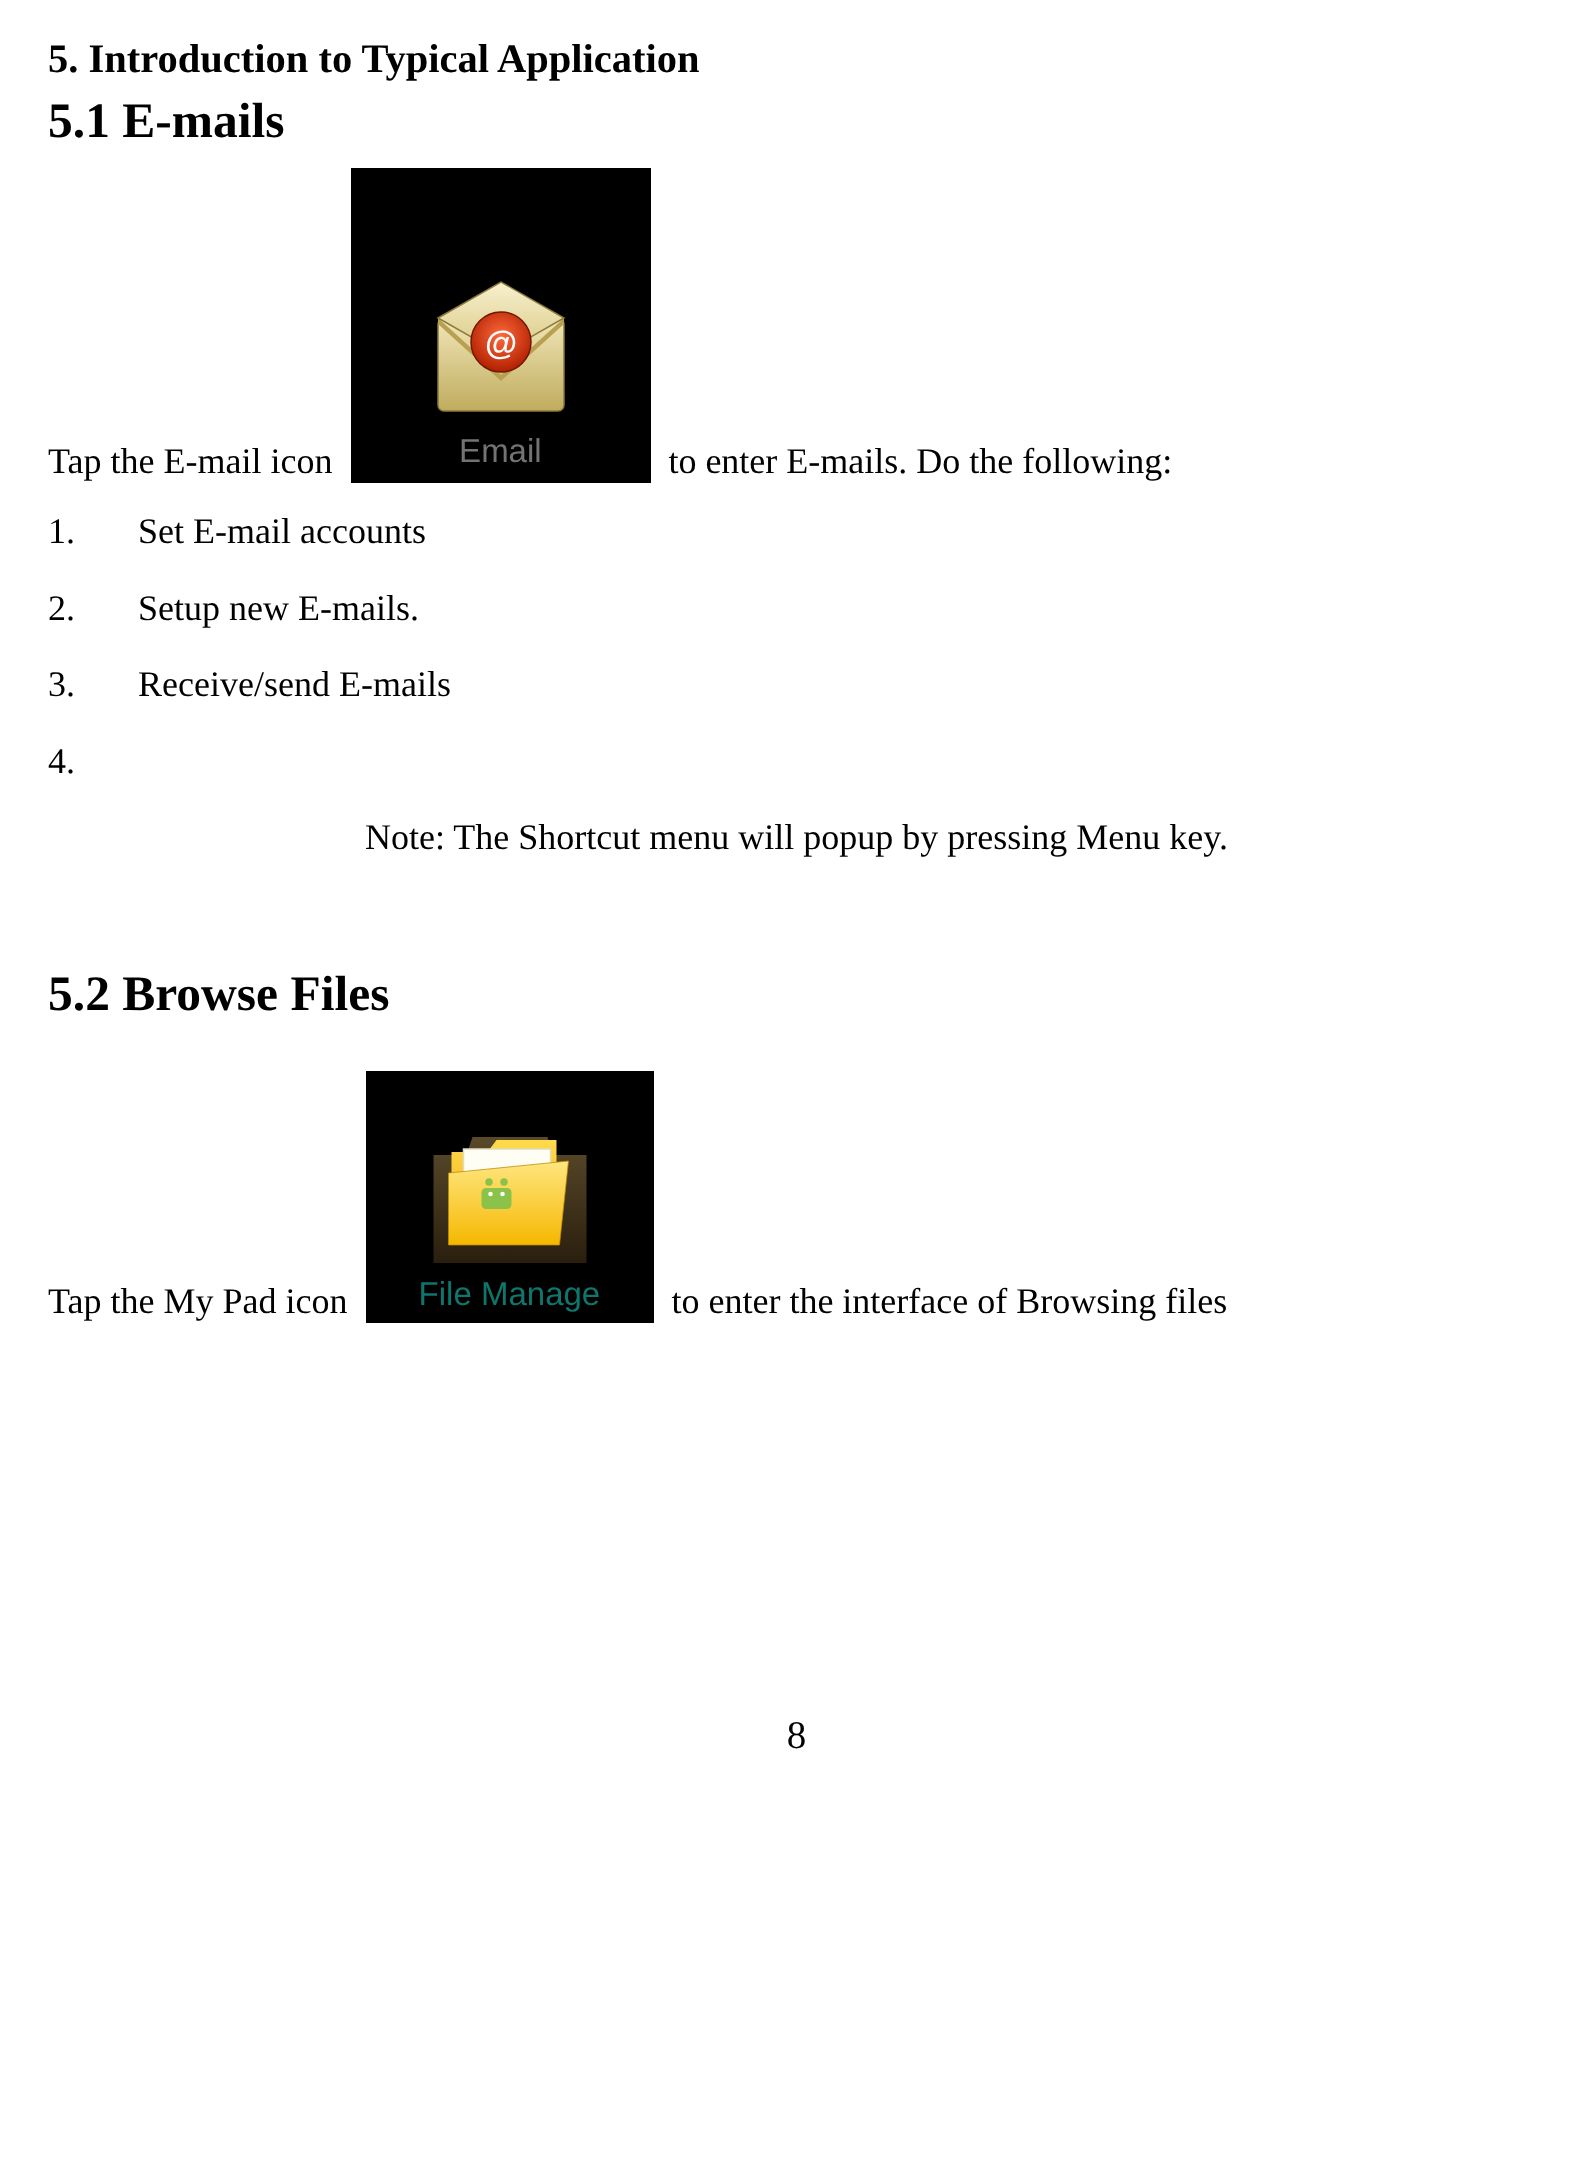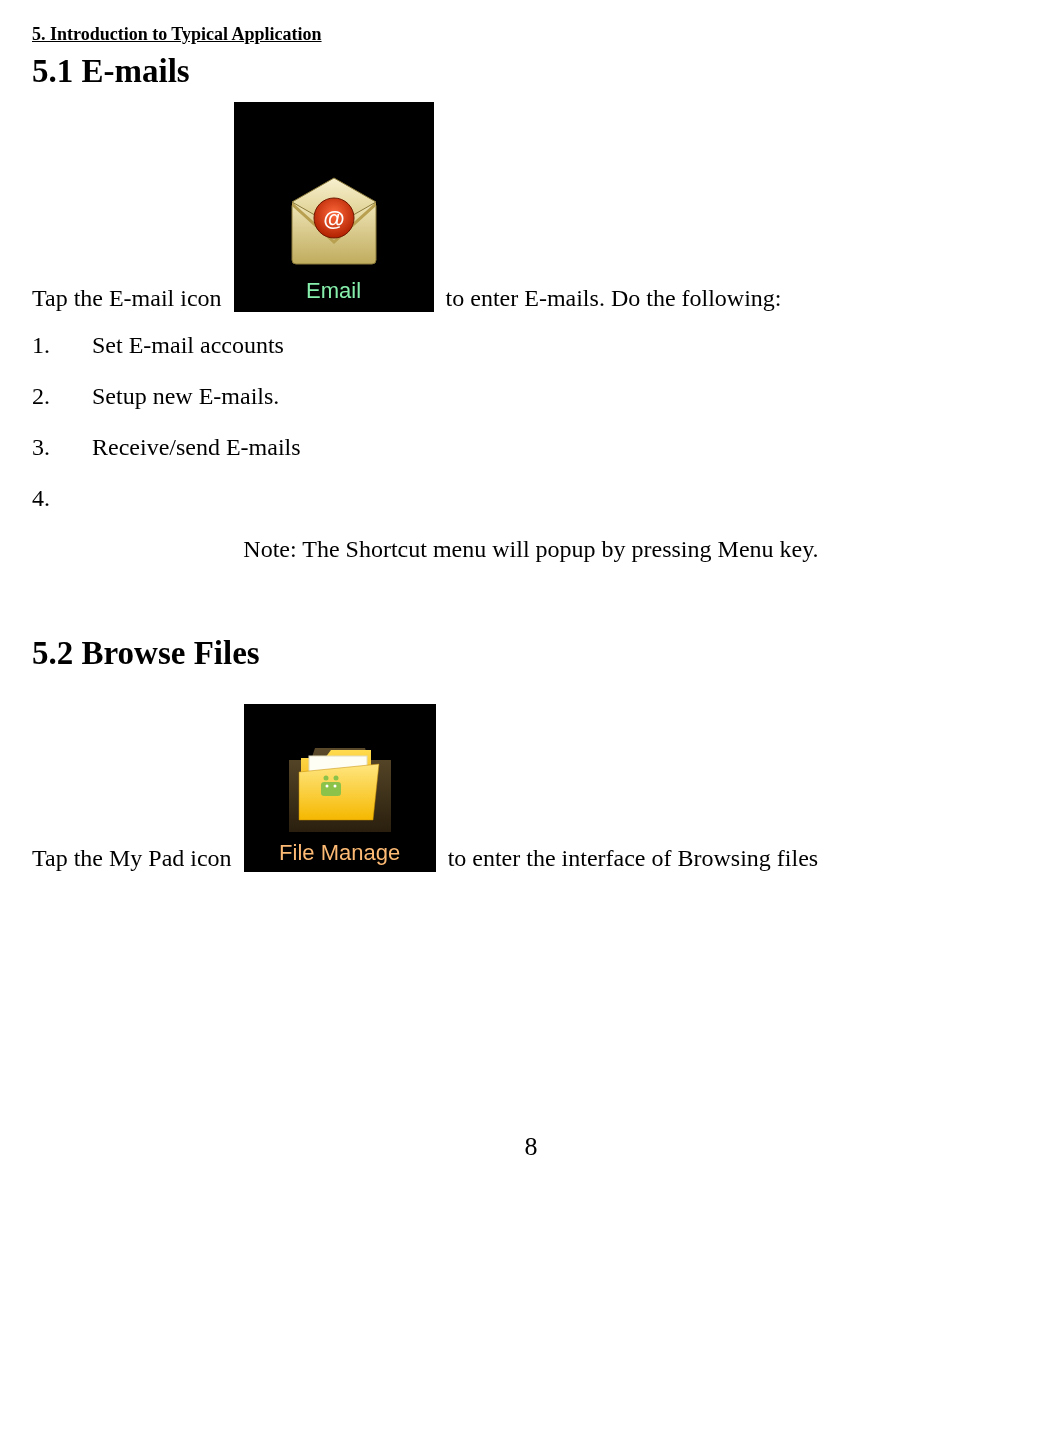--- a/index.html
+++ b/index.html
@@ -6,23 +6,22 @@
       font-family: "Times New Roman", Times, serif;
       font-size: 24px;
       width: 1062px;
       margin: 0;
       padding: 24px 32px 32px 32px;
       box-sizing: border-box;
       color: #000;
     }
     .heading-main {
       font-weight: bold;
-      font-size: 18px;
+      font-size: 27px;
       margin-bottom: 8px;
-      text-decoration: underline;
     }
     .heading-sub {
       font-weight: bold;
       font-size: 33px;
       margin-bottom: 12px;
     }
     .paragraph-with-icon {
       display: flex;
       align-items: flex-end;
       gap: 12px;
@@ -38,21 +37,21 @@
       background: #000;
       display: flex;
       flex-direction: column;
       align-items: center;
       justify-content: flex-end;
       padding-bottom: 8px;
       box-sizing: border-box;
       flex-shrink: 0;
     }
     .app-icon-label {
-      color: #86efac;
+      color: #737373;
       font-family: Arial, Helvetica, sans-serif;
       font-size: 22px;
       margin-top: 6px;
     }
     .email-icon-graphic {
       width: 100px;
       height: 100px;
     }
     .file-icon-box {
       width: 192px;
@@ -60,21 +59,21 @@
       background: #000;
       display: flex;
       flex-direction: column;
       align-items: center;
       justify-content: flex-end;
       padding-bottom: 6px;
       box-sizing: border-box;
       flex-shrink: 0;
     }
     .file-icon-label {
-      color: #fdba74;
+      color: #0f766e;
       font-family: Arial, Helvetica, sans-serif;
       font-size: 22px;
       margin-top: 4px;
     }
     .ol-list {
       list-style: none;
       padding: 0;
       margin: 0 0 8px 0;
     }
     .ol-list li {

